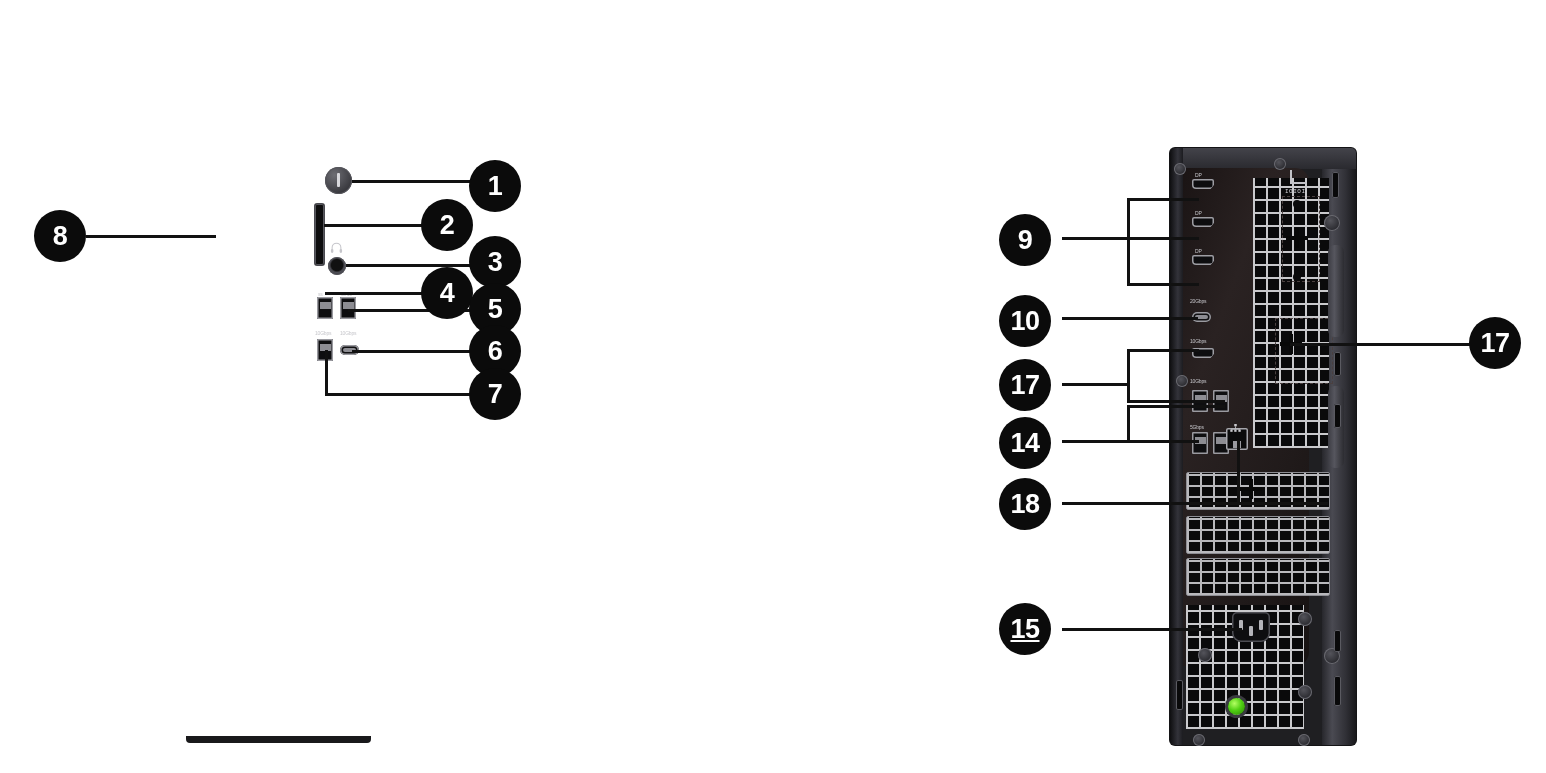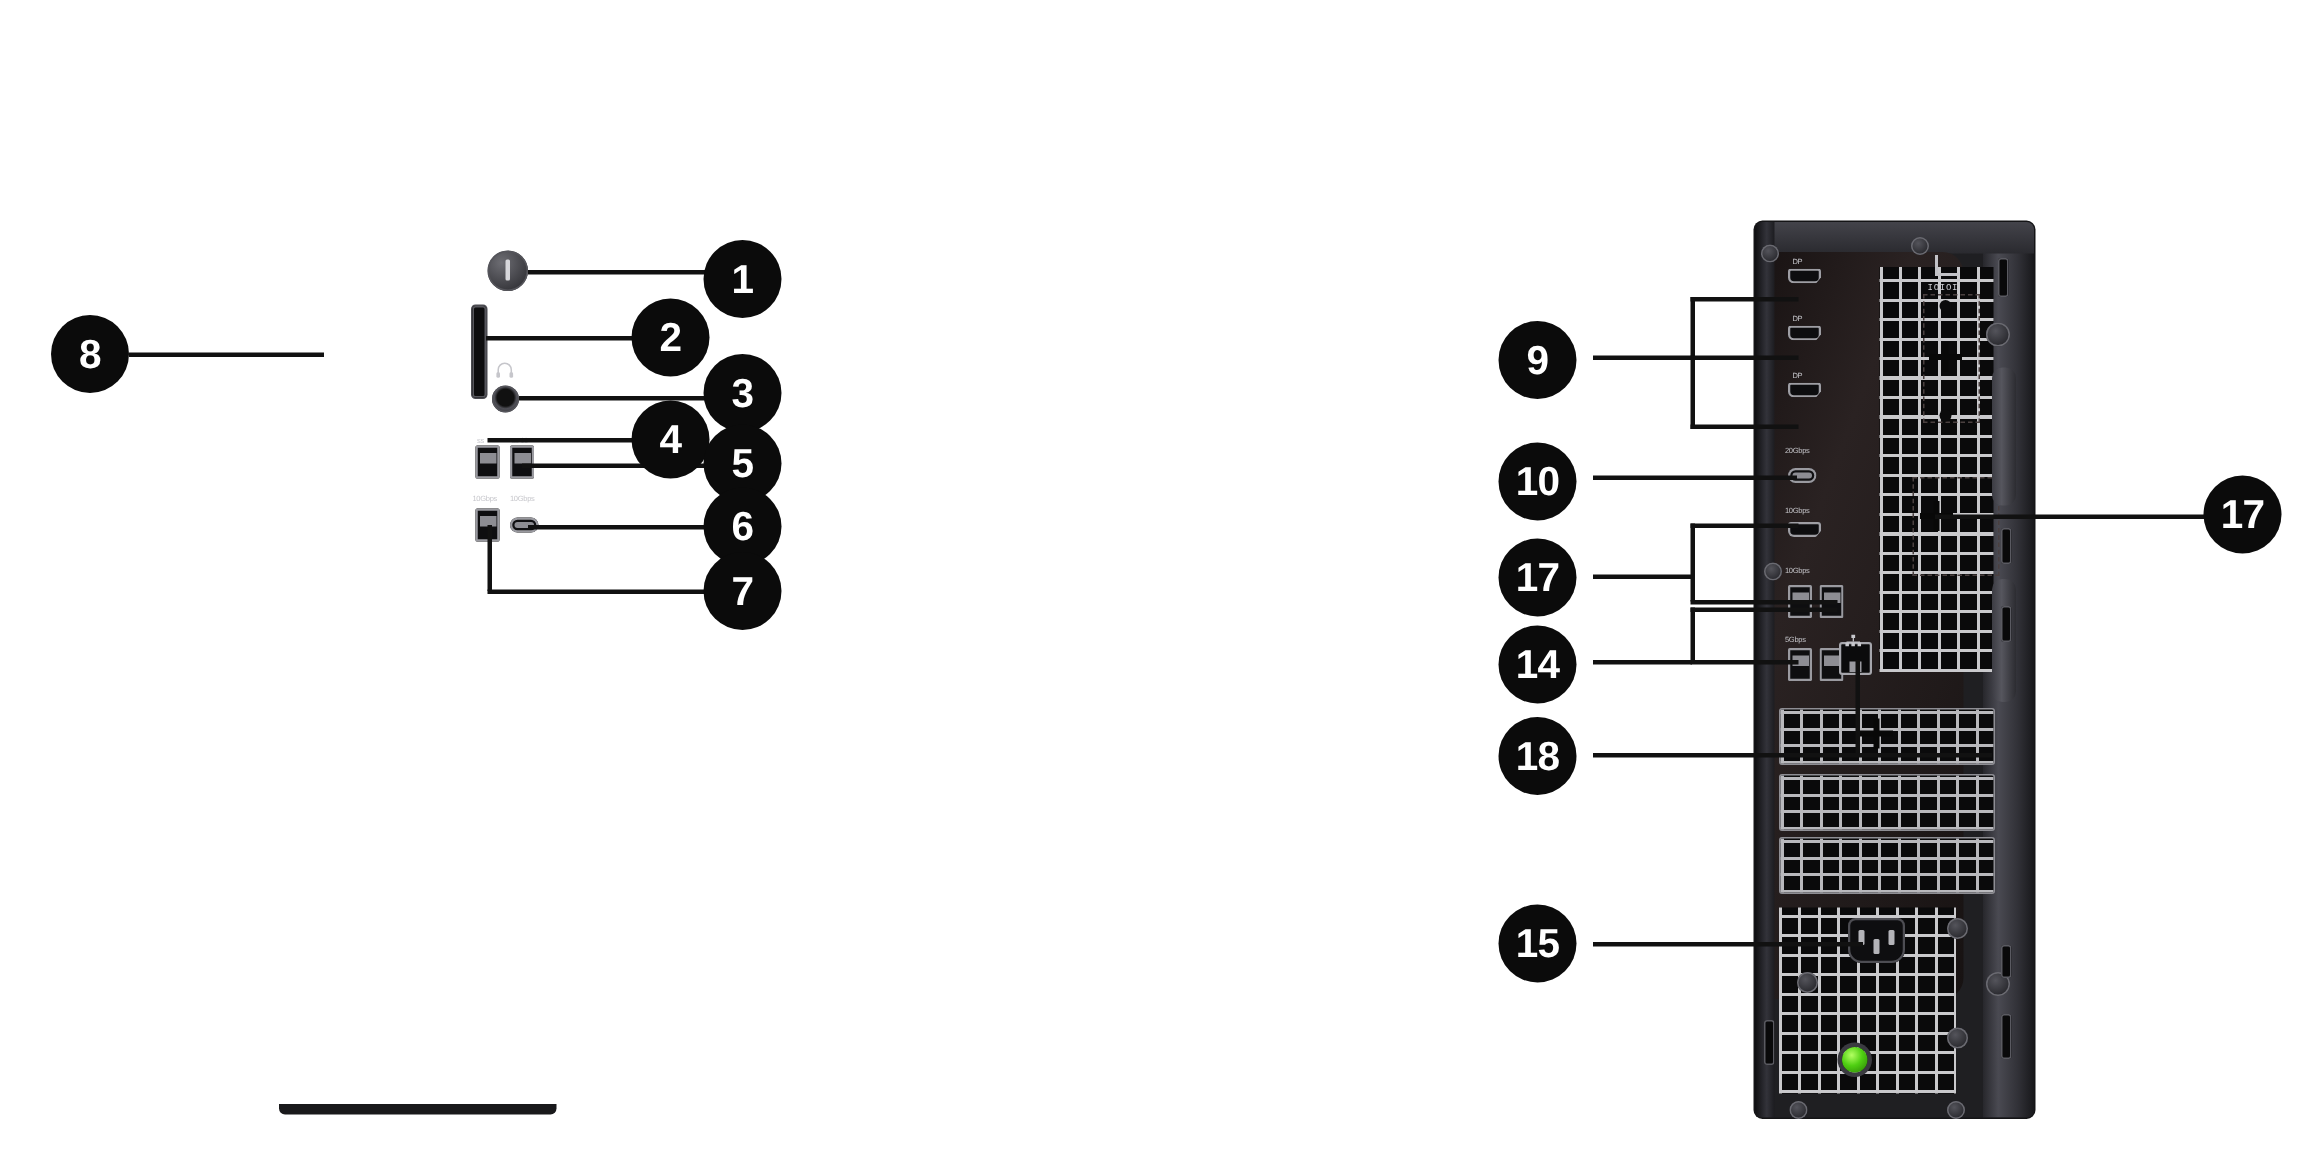--- a/index.html
+++ b/index.html
@@ -554,15 +554,15 @@
   <div class="lead v" style="left:1237px; top:440px; height:62px;"></div>
 
   <div class="lead h" style="left:1062px; top:628px; width:180px;"></div>
 
   <div class="callout" style="left:999px;  top:214px;">9</div>
   <div class="callout" style="left:999px;  top:295px;">10</div>
   <div class="callout" style="left:1469px; top:317px;">17</div>
   <div class="callout" style="left:999px;  top:359px;">17</div>
   <div class="callout" style="left:999px;  top:417px;">14</div>
   <div class="callout" style="left:999px;  top:478px;">18</div>
-  <div class="callout" style="left:999px;  top:603px;">15</div>
+  <div class="callout" style="left:999px;  top:603px;text-decoration:underline;">15</div>
 
 </div>
 
 </body></html>

